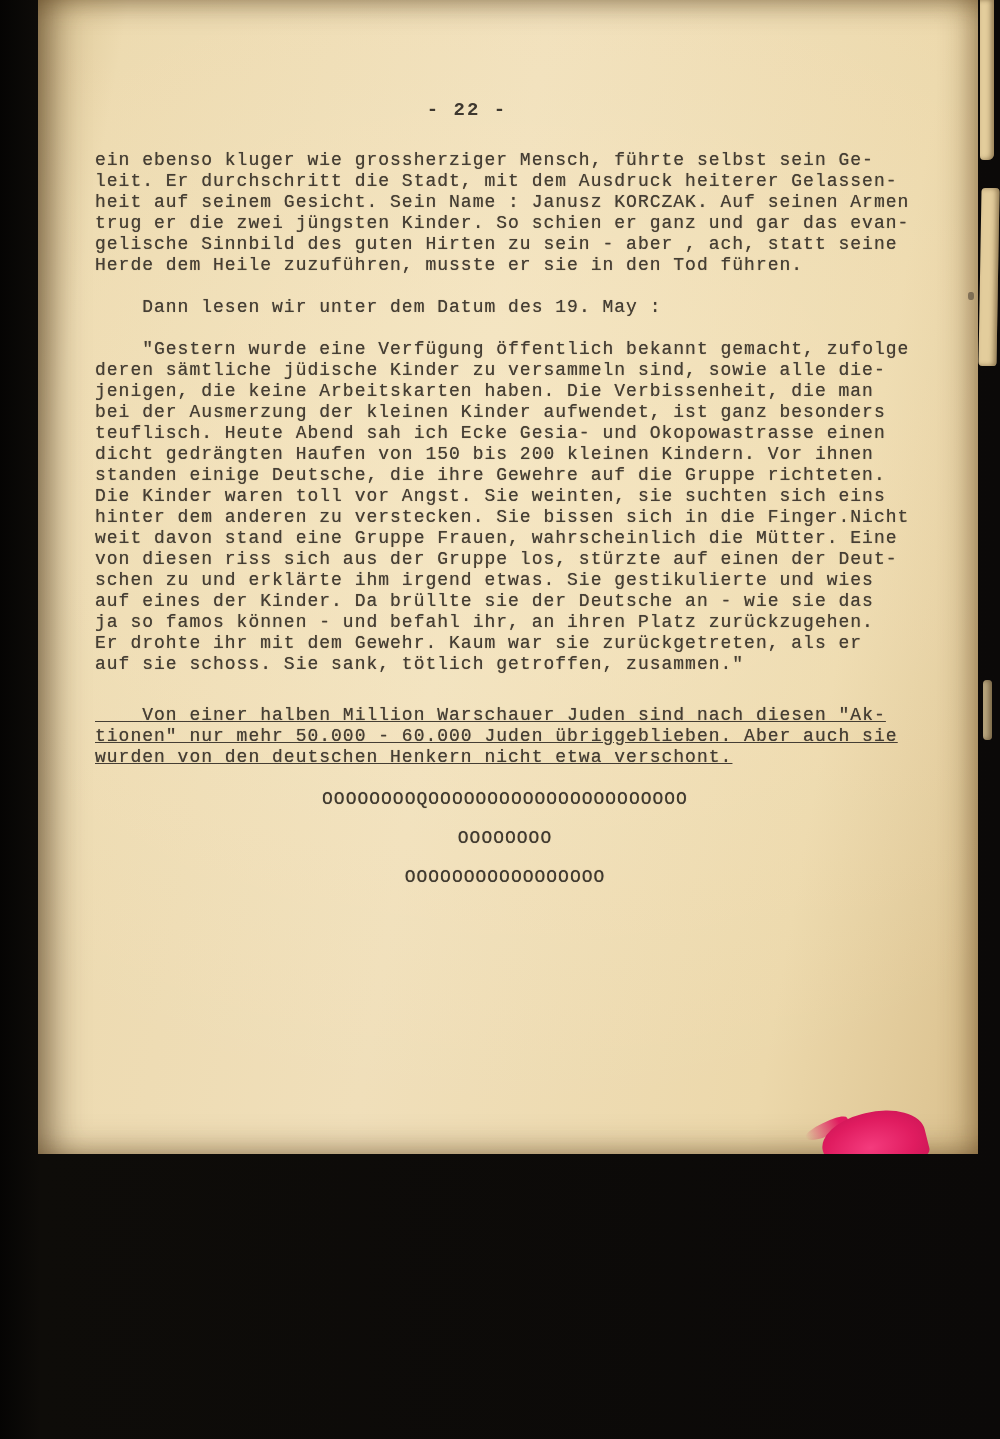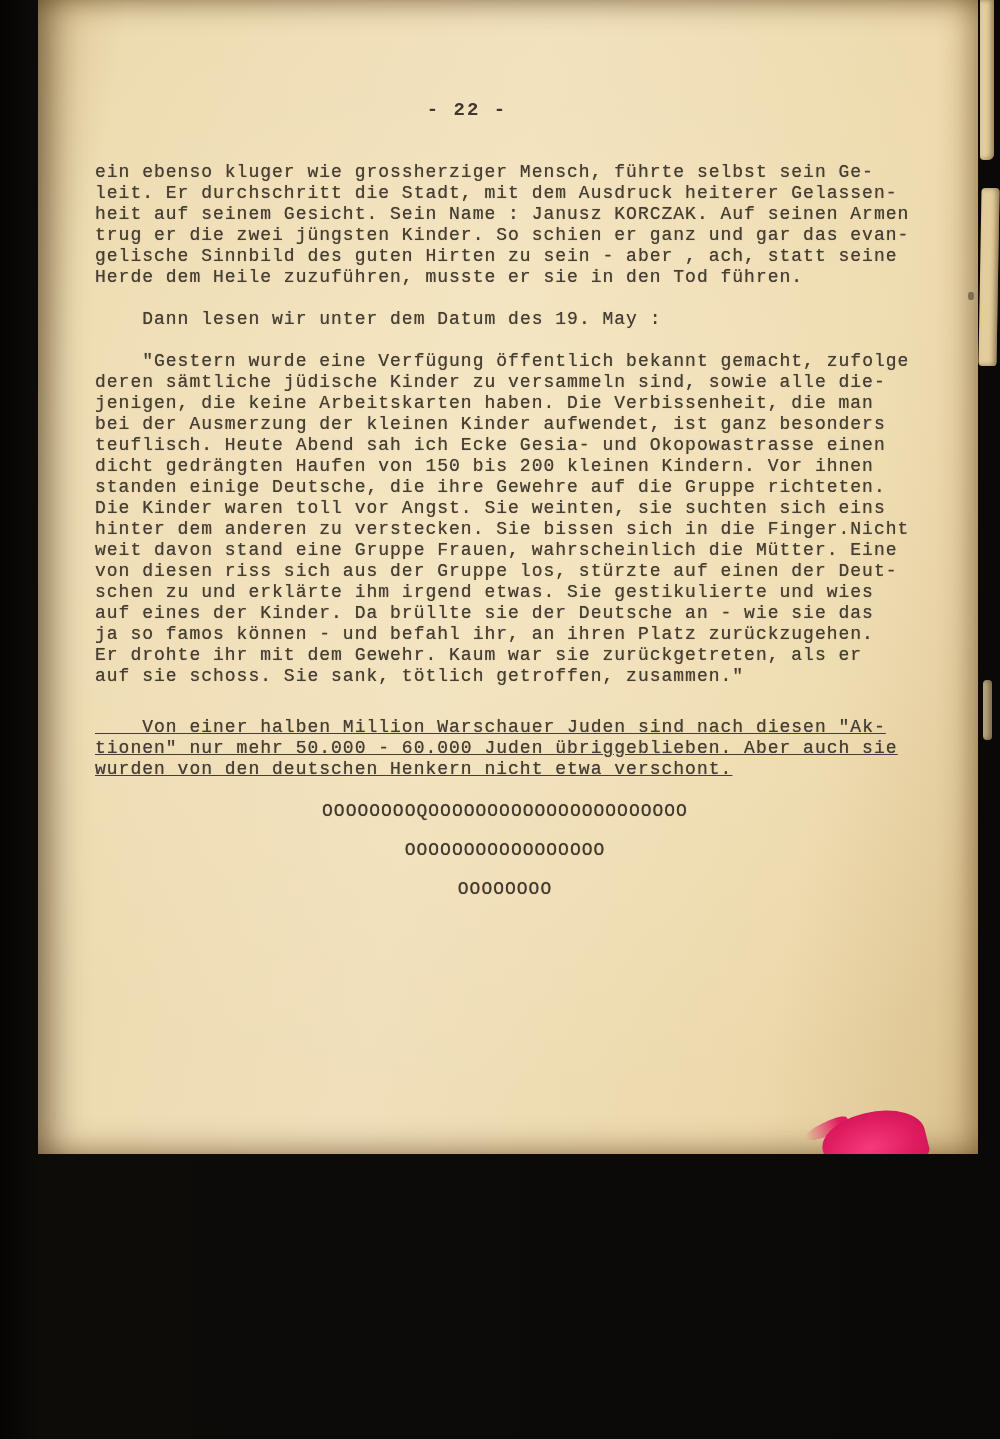--- a/index.html
+++ b/index.html
@@ -29,21 +29,21 @@
     transform:translateX(-58px);
     font-size:19px;letter-spacing:2px;font-weight:bold;
     color:#3e382f;
   }
   .text-body{
     position:absolute;top:146px;left:57px;width:872px;
     font-size:18px;line-height:21px;letter-spacing:1px;
     color:#453e34;
     text-shadow:0 0 0.7px rgba(62,52,38,0.75);
   }
-  .para{margin:16px 0 21px 0;white-space:pre-wrap;}
+  .para{margin:4px 0 21px 0;white-space:pre-wrap;}
   .para.gap-large{margin-top:30px;text-decoration:underline;}
   .ornaments{text-align:center;transform:translateX(-26px);font-weight:normal;color:#3f392f;}
   .orn{margin-bottom:18px;letter-spacing:1px;}
   
   .edge-frag{position:absolute;background:#e3cd9c;box-shadow:inset -3px 0 5px rgba(70,45,15,0.5);}
   .frag-1{right:6px;top:0;width:14px;height:160px;border-radius:0 0 6px 4px;}
   .frag-2{right:2px;top:188px;width:18px;height:178px;border-radius:4px;transform:rotate(1deg);}
   .frag-3{right:8px;top:680px;width:9px;height:60px;border-radius:4px;opacity:.8;}
   
   .stain{
@@ -97,22 +97,22 @@
 auf eines der Kinder. Da brüllte sie der Deutsche an - wie sie das
 ja so famos können - und befahl ihr, an ihren Platz zurückzugehen.
 Er drohte ihr mit dem Gewehr. Kaum war sie zurückgetreten, als er
 auf sie schoss. Sie sank, tötlich getroffen, zusammen."</p>
       <p class="para gap-large">    Von einer halben Million Warschauer Juden sind nach diesen "Ak-
 tionen" nur mehr 50.000 - 60.000 Juden übriggeblieben. Aber auch sie
 wurden von den deutschen Henkern nicht etwa verschont.</p>
 
       <div class="ornaments">
         <div class="orn">OOOOOOOOQOOOOOOOOOOOOOOOOOOOOOO</div>
+        <div class="orn">OOOOOOOO</div>
         <div class="orn">OOOOOOOOOOOOOOOOO</div>
-        <div class="orn">OOOOOOOO</div>
       </div>
     </div>
 
     <div class="stain-spike"></div>
     <div class="stain"></div>
 
     <div class="speck speck-1"></div>
     <div class="speck speck-2"></div>
     <div class="speck speck-3"></div>
     <div class="speck speck-4"></div>

